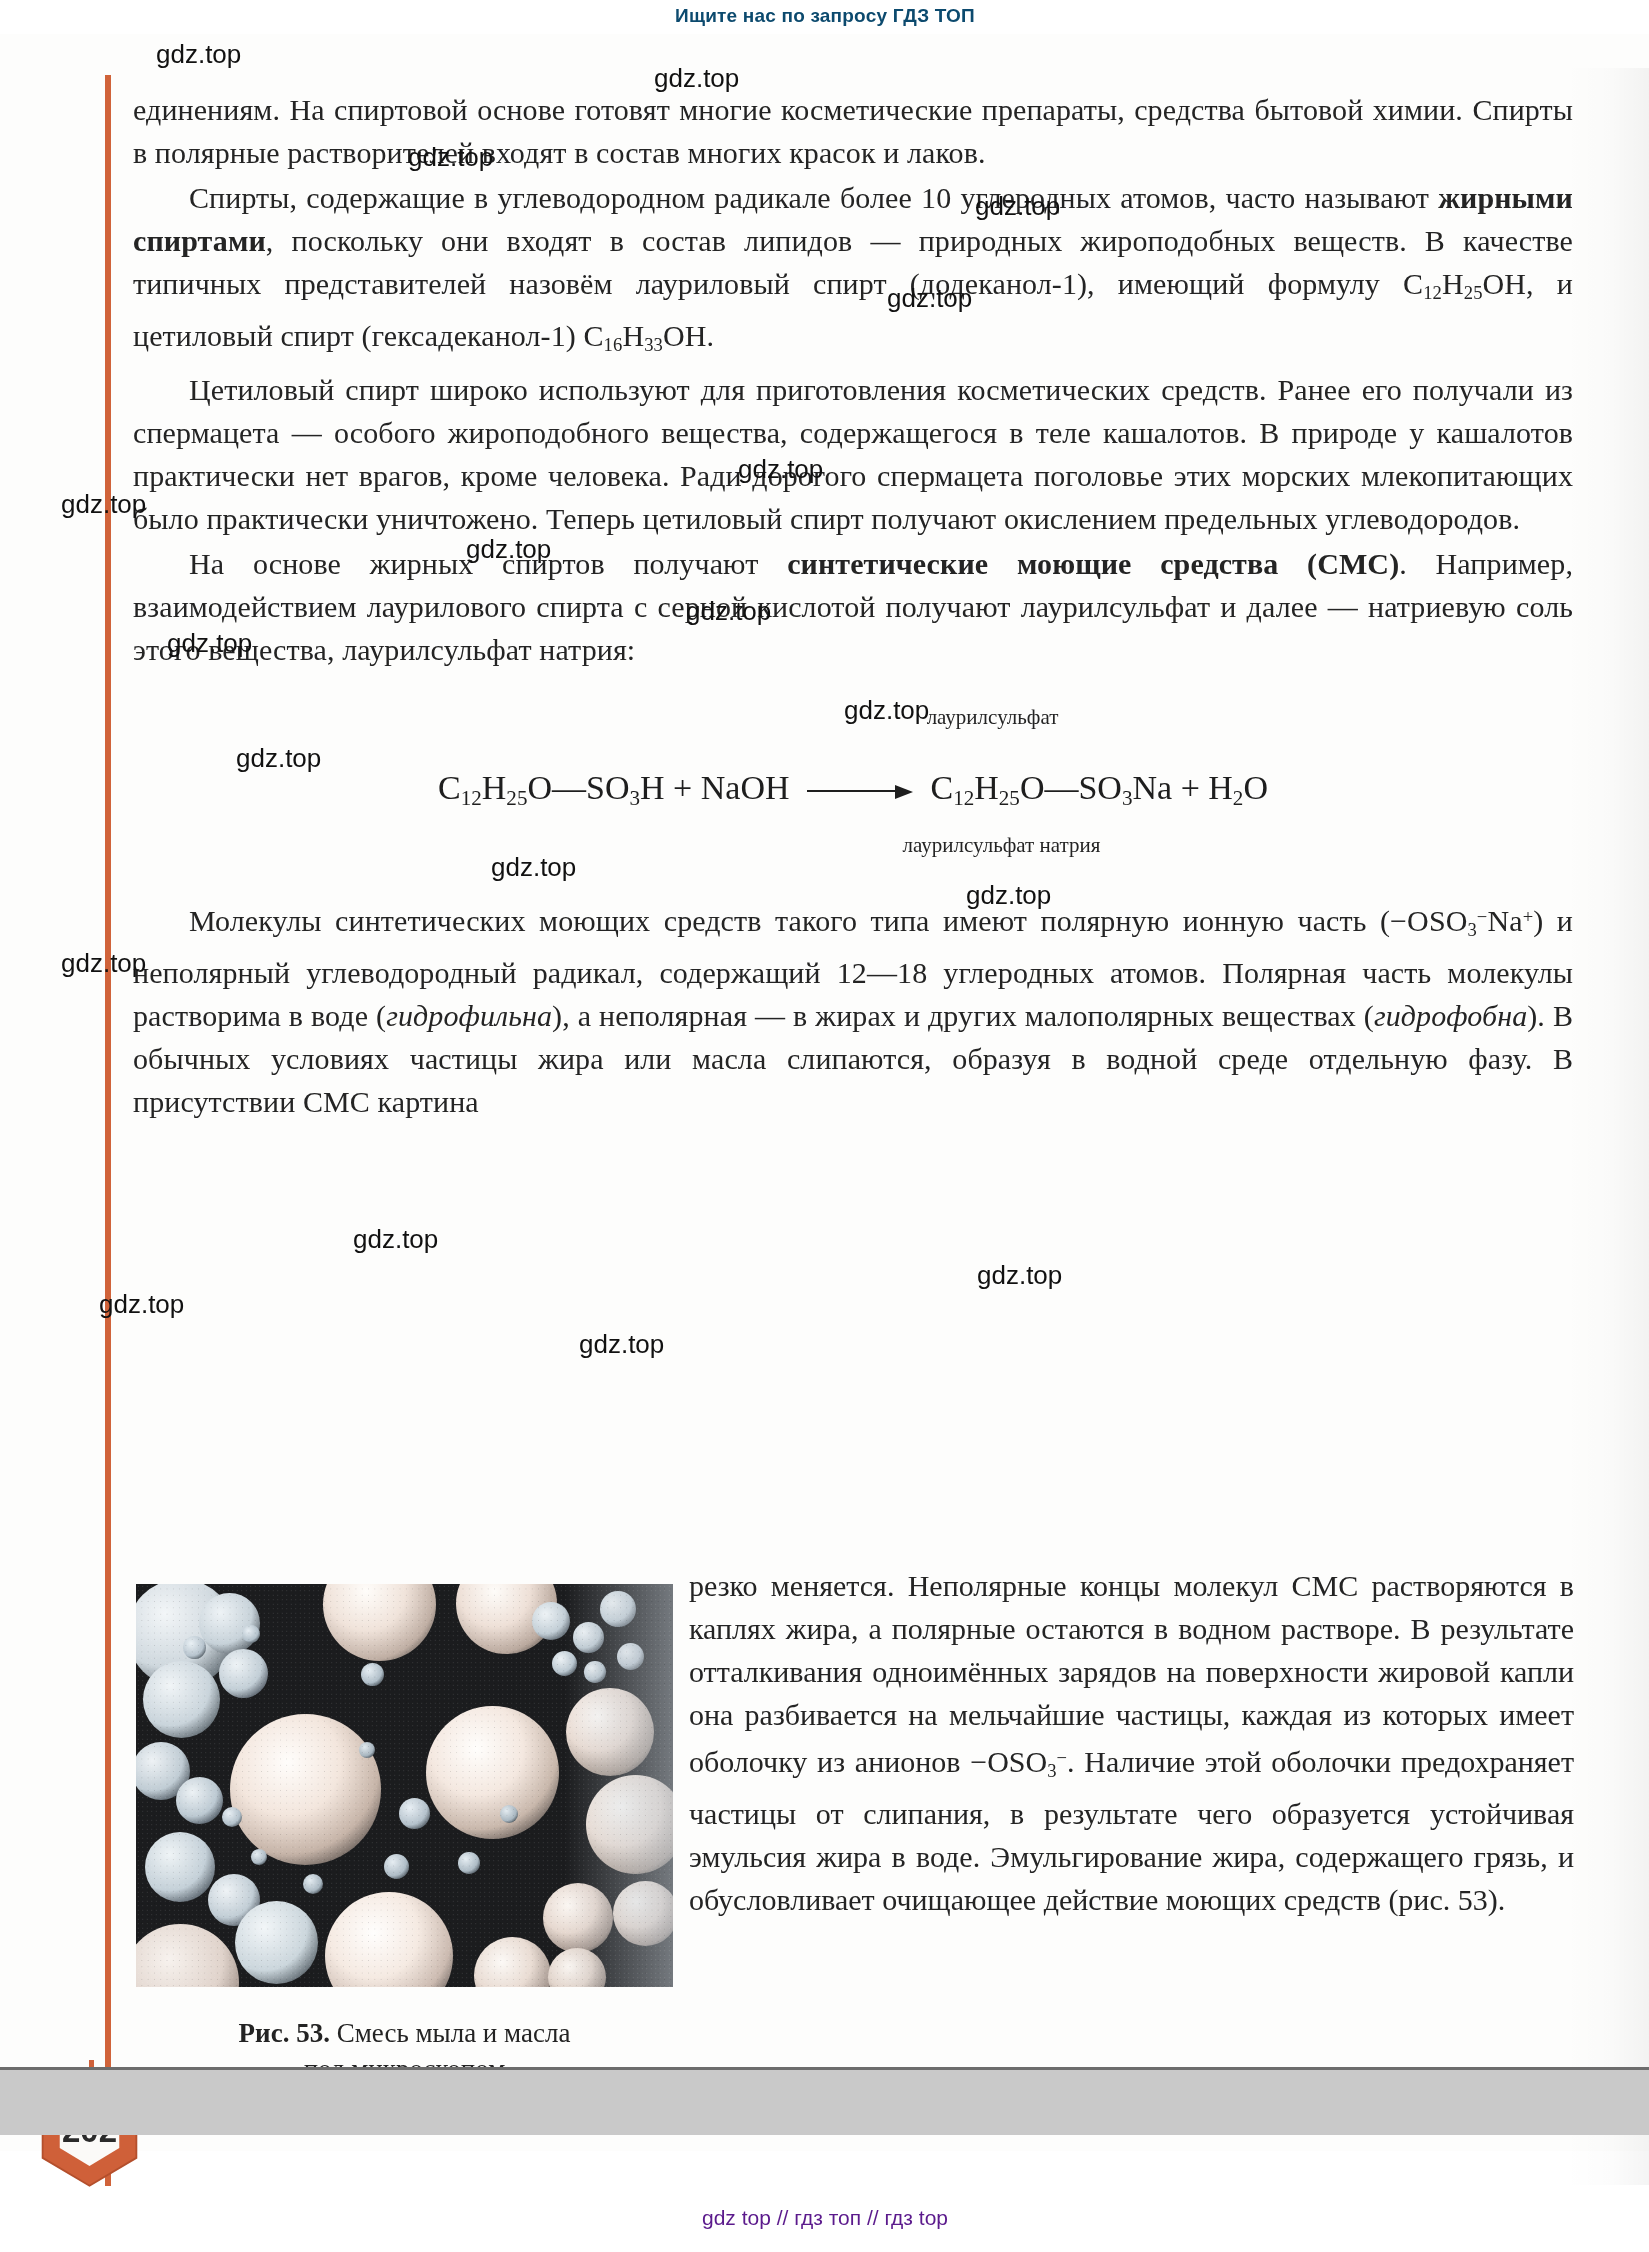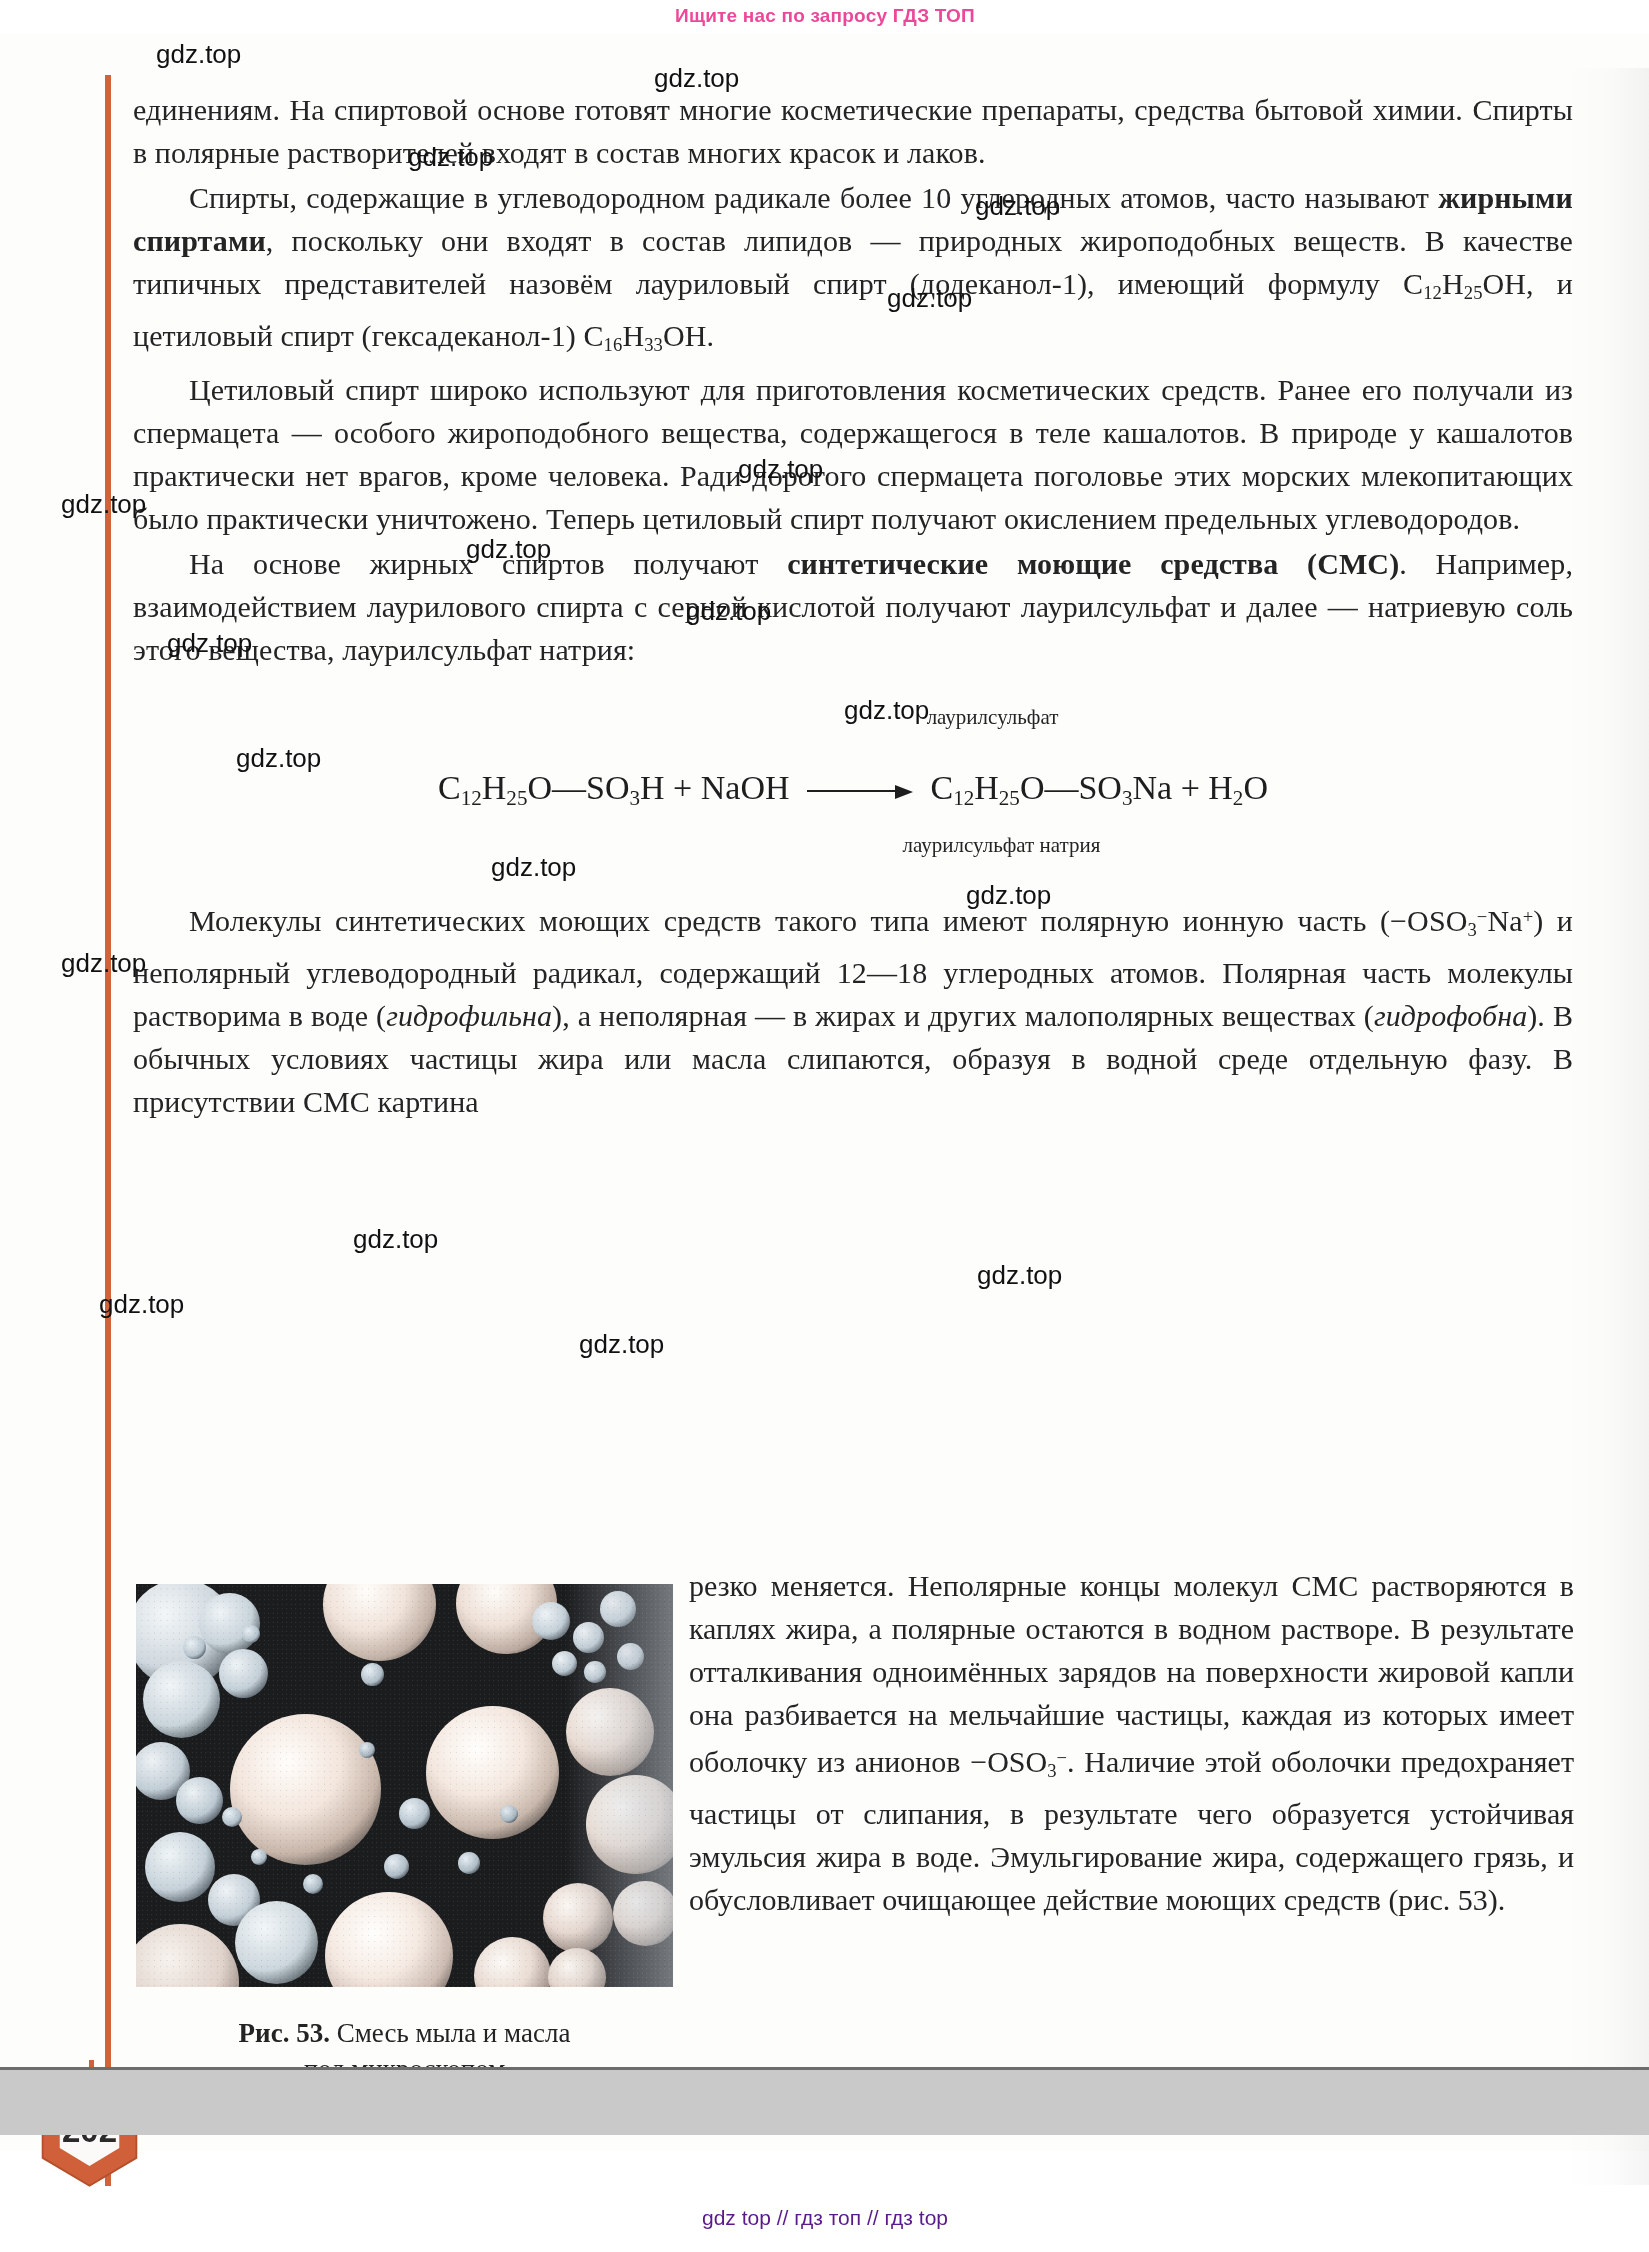--- a/index.html
+++ b/index.html
@@ -1,21 +1,21 @@
 <!DOCTYPE html>
 <html style="font-size:14.4px"><head>
 <meta charset="utf-8">
 <style>
   html,body{margin:0;padding:0;background:#fff;}
   body{width:1650px;height:2252px;position:relative;overflow:hidden;
        font-family:"Liberation Serif", serif; color:#1a1a1a;}
 
   
   .promo{position:absolute;top:5.4px;left:0;width:1650px;text-align:center;
-         color:#ec4899;font-family:"Liberation Sans",sans-serif;
+         color:#0c4a6e;font-family:"Liberation Sans",sans-serif;
          font-size:19px;font-weight:600;letter-spacing:0.2px;}
 
   
   .sheet{position:absolute;top:34px;left:0;width:1650px;height:2117px;background:#fdfdfc;}
 
   
   .margin-rule{position:absolute;left:105px;top:41px;width:6.3px;height:2111px;
                background:linear-gradient(90deg,#c95c33,#e07murky,#c95c33);
                background:#d0633a;}
 

